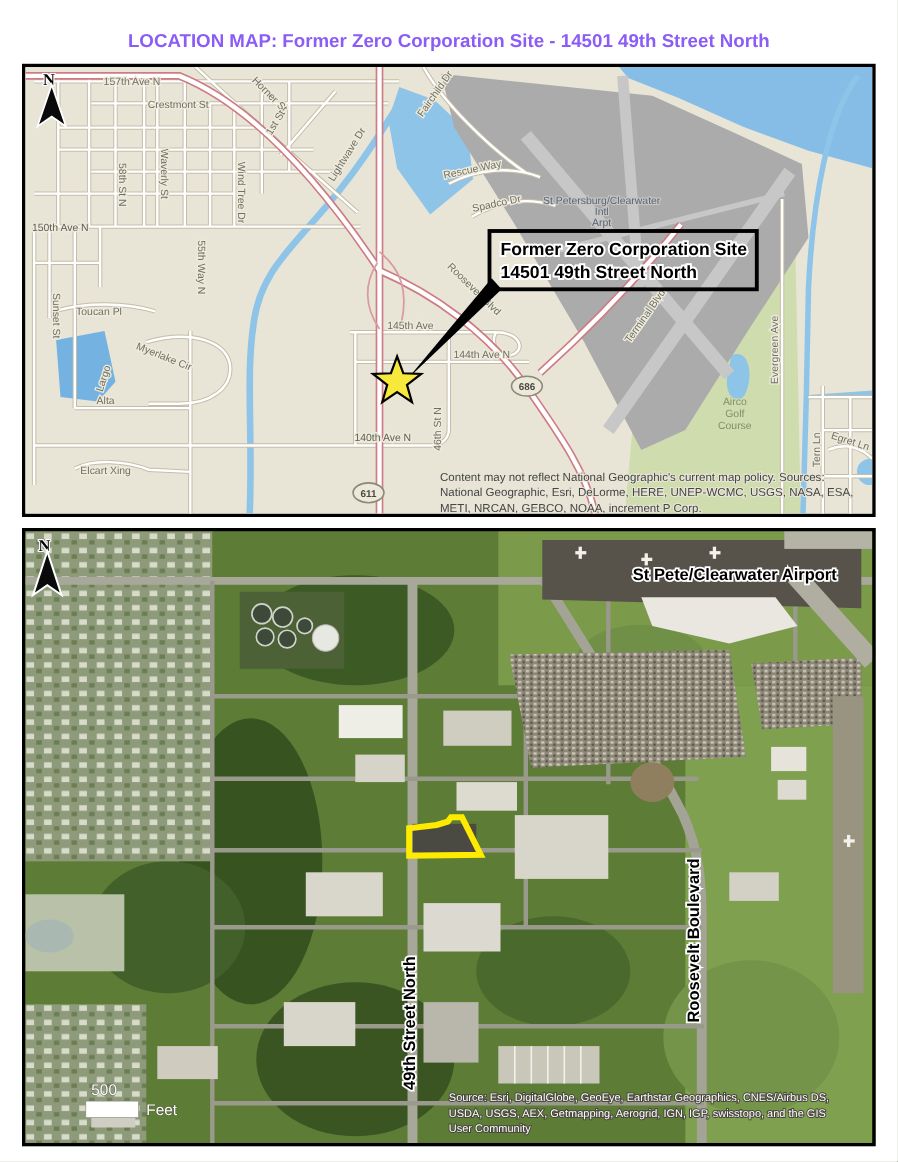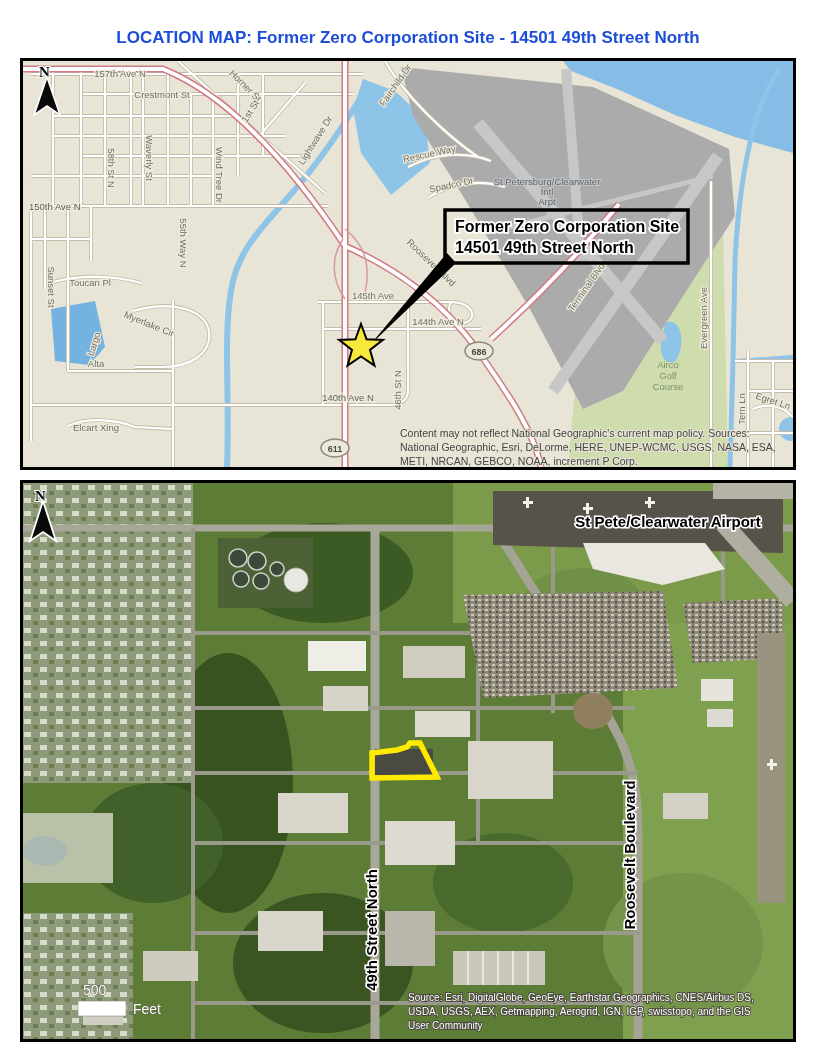--- a/index.html
+++ b/index.html
@@ -1,18 +1,18 @@
 <!DOCTYPE html>
 <html><head>
 <meta charset="utf-8">
 <style>
   html,body{margin:0;padding:0;background:#ffffff;}
   .page{width:816px;height:1056px;background:#fff;position:relative;font-family:"Liberation Sans",sans-serif;}
   h1.title{margin:0;position:absolute;top:28px;left:0;width:816px;text-align:center;
-    font-size:17px;font-weight:bold;color:#1d4ed8;font-family:"Liberation Sans",sans-serif;}
+    font-size:17px;font-weight:bold;color:#8b5cf6;font-family:"Liberation Sans",sans-serif;}
   .map-frame{position:absolute;left:20px;width:770px;border:3px solid #000;overflow:hidden;background:#e8e5d7;}
   #frame1{top:58px;height:406px;}
   #frame2{top:480px;height:556px;background:#55702f;}
   svg{display:block;}
   text{font-family:"Liberation Sans",sans-serif;}
   .lbl{fill:#6f6f64;font-size:9.5px;stroke:#eeebdc;stroke-width:2.4px;paint-order:stroke;}
   .lbl-dk{fill:#5e5e55;}
   .lbl-arpt{fill:#5b6670;font-size:9.5px;stroke:#c6c6c6;stroke-width:2px;paint-order:stroke;}
   .lbl-golf{fill:#7e9169;font-size:9.5px;stroke:#cfdcae;stroke-width:2px;paint-order:stroke;}
   .callout-txt{fill:#000;font-size:16px;font-weight:bold;stroke:#ffffff;stroke-width:3.5px;paint-order:stroke;}

